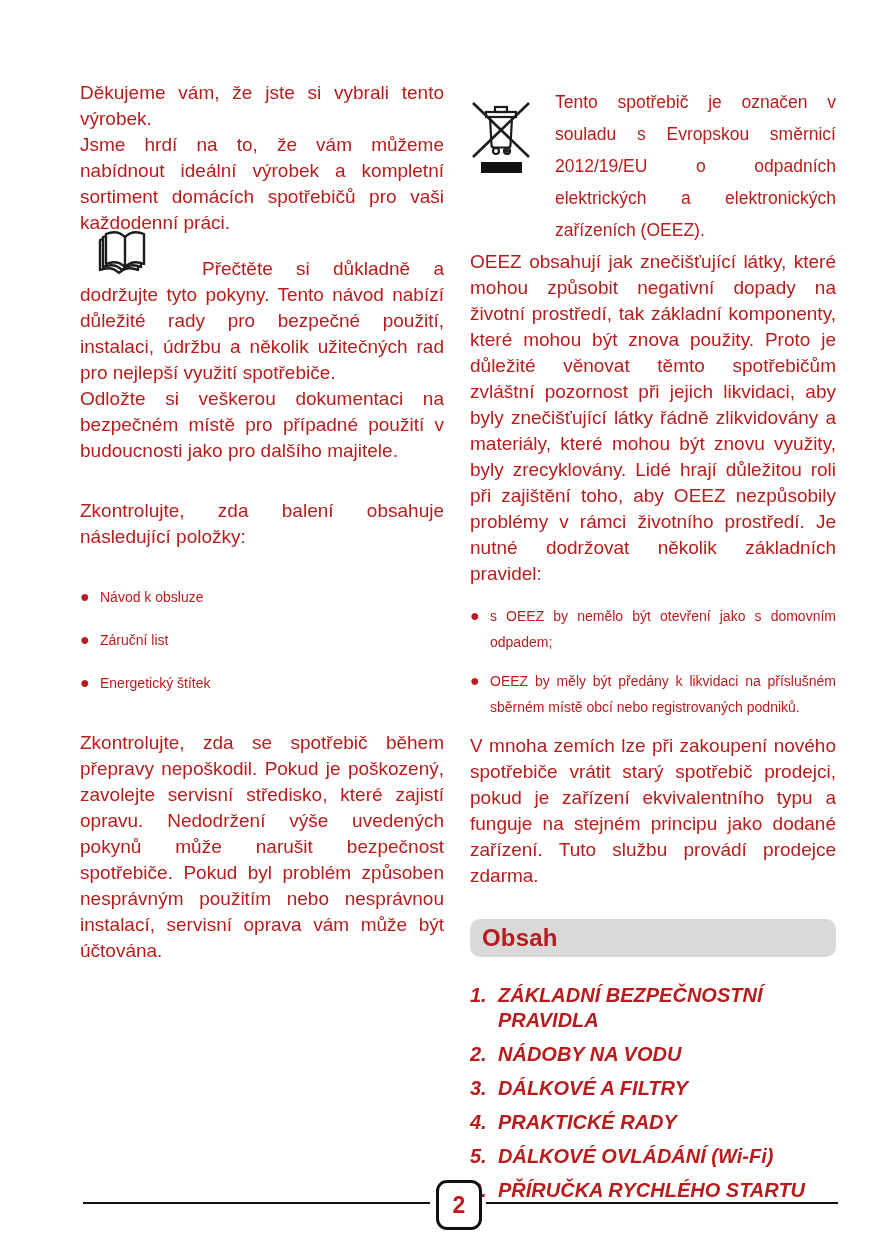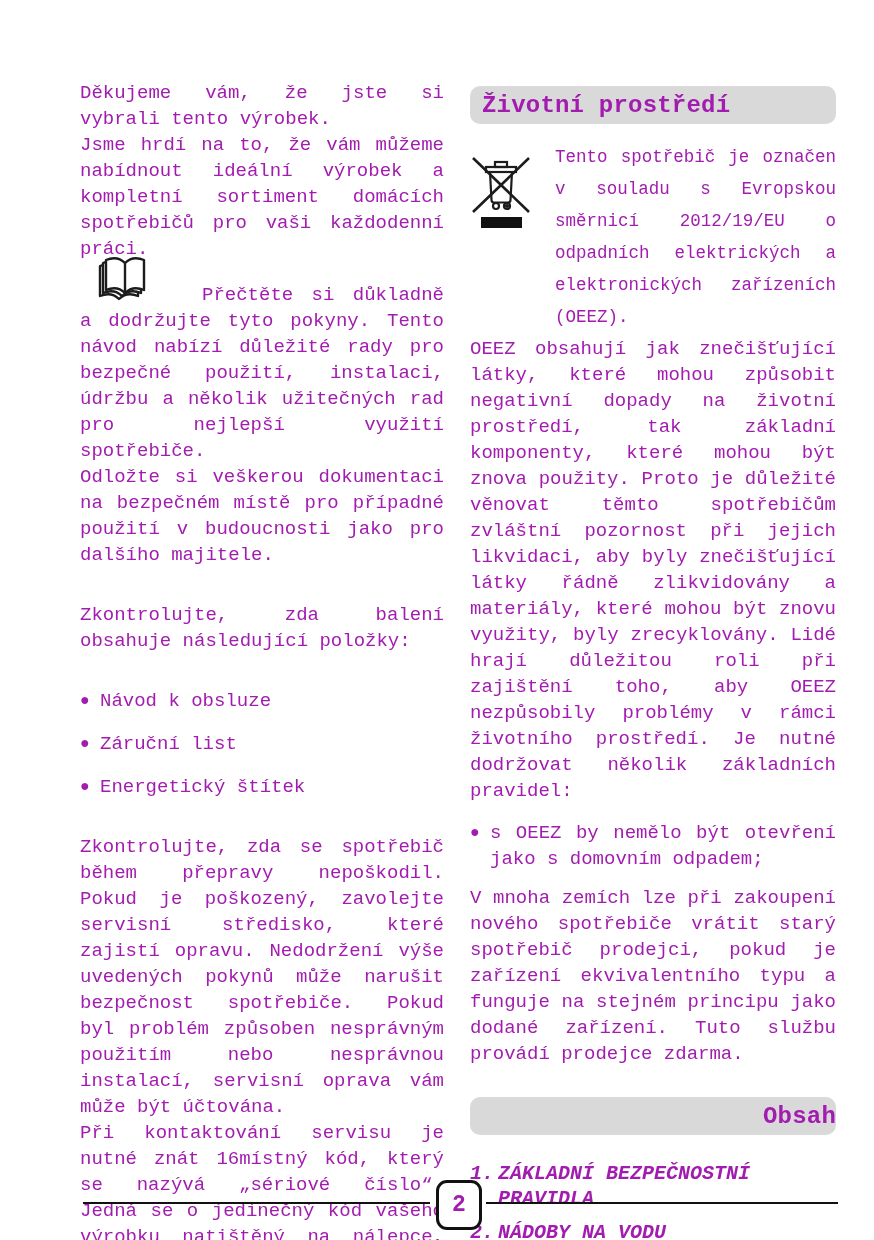--- a/index.html
+++ b/index.html
@@ -1,49 +1,49 @@
 <!DOCTYPE html>
 <html lang="cs"><head>
 <meta charset="utf-8">
 <style>
   html,body{margin:0;padding:0;background:#fff;}
   .page{
     position:relative;width:874px;height:1240px;background:#ffffff;
-    font-family:Liberation Mono, monospace;color:#a21caf;
+    font-family:Liberation Sans, sans-serif;color:#b91c1c;
     overflow:hidden;
   }
   .col{position:absolute;top:80px;}
   .col-left{left:80px;width:364px;}
   .col-right{left:470px;width:366px;top:86px;}
   .para{
     margin:0;font-size:19px;line-height:26px;text-align:justify;
     text-justify:inter-word;
   }
   .gap-top{margin-top:34px;}
   
   .read-block{position:relative;margin-top:20px;}
   .read-block .para{text-indent:122px;}
   .book-icon{position:absolute;left:14px;top:-34px;width:58px;height:54px;}
   
   .bullets{list-style:none;margin:34px 0 0 0;padding:0;}
   .bullet{
     position:relative;padding-left:20px;margin:0 0 17px 0;
-    font-size:19px;line-height:26px;text-align:justify;
+    font-size:14px;line-height:26px;text-align:justify;
   }
   .bullet::before{content:"●";position:absolute;left:0;top:0;font-size:16px;}
   .bullets.rules{margin-top:16px;}
   .bullets.rules .bullet{margin-bottom:13px;}
   
   .section-header{
     background:#d9d9d9;border-radius:10px;height:38px;
     display:flex;align-items:center;padding-left:12px;
     font-size:24px;font-weight:bold;letter-spacing:.2px;
   }
   .env-header{margin-bottom:17px;}
-  .contents-header{margin-top:30px;justify-content:flex-end;}
+  .contents-header{margin-top:30px;}
   
   .weee-row{display:flex;margin-bottom:3px;}
   .weee-icon{flex:0 0 85px;width:85px;padding-top:8px;}
   .weee-text{flex:1;font-size:17.5px;line-height:32px;}
   
   .toc{
     list-style:none;margin:26px 0 0 0;padding:0;
     font-weight:bold;font-style:italic;font-size:20px;
   }
   .toc-item{display:flex;margin-bottom:9px;line-height:25px;}
@@ -87,28 +87,24 @@
 
     <p class="para gap-top">Zkontrolujte, zda balení obsahuje následující položky:</p>
 
     <ul class="bullets">
       <li class="bullet">Návod k obsluze</li>
       <li class="bullet">Záruční list</li>
       <li class="bullet">Energetický štítek</li>
     </ul>
 
     <p class="para gap-top">Zkontrolujte, zda se spotřebič během přepravy nepoškodil. Pokud je poškozený, zavolejte servisní středisko, které zajistí opravu. Nedodržení výše uvedených pokynů může narušit bezpečnost spotřebiče. Pokud byl problém způsoben nesprávným použitím nebo nesprávnou instalací, servisní oprava vám může být účtována.</p>
-    <p class="para">Při kontaktování servisu je nutné znát 16místný kód, který se nazývá „sériové číslo“. Jedná se o jedinečný kód vašeho výrobku natištěný na nálepce, kterou najdete uvnitř spotřebiče po otevření dvířek.</p>
   </div>
 
   <div class="col col-right">
 
-    <div class="section-header env-header">
-      <span>Životní prostředí</span>
-    </div>
 
     <div class="weee-row">
       <span class="weee-icon">
         <svg viewBox="0 0 64 80" width="64" height="80" aria-hidden="true">
           <g stroke="#1c1c1c" stroke-width="2.2" fill="none">
             <rect x="25" y="13" width="12" height="5"></rect>
             <rect x="16" y="18" width="30" height="5"></rect>
             <path d="M20 23 L42 23 L40.5 51 Q40.5 53.5 38 53.5 L24 53.5 Q21.5 53.5 21.5 51 Z"></path>
             <circle cx="26" cy="57" r="3"></circle>
             <circle cx="37" cy="57" r="3"></circle>
@@ -118,20 +114,21 @@
           <rect x="11" y="68" width="41" height="11" fill="#111111"></rect>
         </svg>
       </span>
       <p class="para weee-text">Tento spotřebič je označen v souladu s Evropskou směrnicí 2012/19/EU o odpadních elektrických a elektronických zařízeních (OEEZ).</p>
     </div>
 
     <p class="para">OEEZ obsahují jak znečišťující látky, které mohou způsobit negativní dopady na životní prostředí, tak základní komponenty, které mohou být znova použity. Proto je důležité věnovat těmto spotřebičům zvláštní pozornost při jejich likvidaci, aby byly znečišťující látky řádně zlikvidovány a materiály, které mohou být znovu využity, byly zrecyklovány. Lidé hrají důležitou roli při zajištění toho, aby OEEZ nezpůsobily problémy v rámci životního prostředí. Je nutné dodržovat několik základních pravidel:</p>
 
     <ul class="bullets rules">
       <li class="bullet">s OEEZ by nemělo být otevření jako s domovním odpadem;</li>
+      <li class="bullet">OEEZ by měly být předány k likvidaci na příslušném sběrném místě obcí nebo registrovaných podniků.</li>
     </ul>
 
     <p class="para">V mnoha zemích lze při zakoupení nového spotřebiče vrátit starý spotřebič prodejci, pokud je zařízení ekvivalentního typu a funguje na stejném principu jako dodané zařízení. Tuto službu provádí prodejce zdarma.</p>
 
     <div class="section-header contents-header">
       <span>Obsah</span>
     </div>
 
     <ol class="toc">
       <li class="toc-item">

